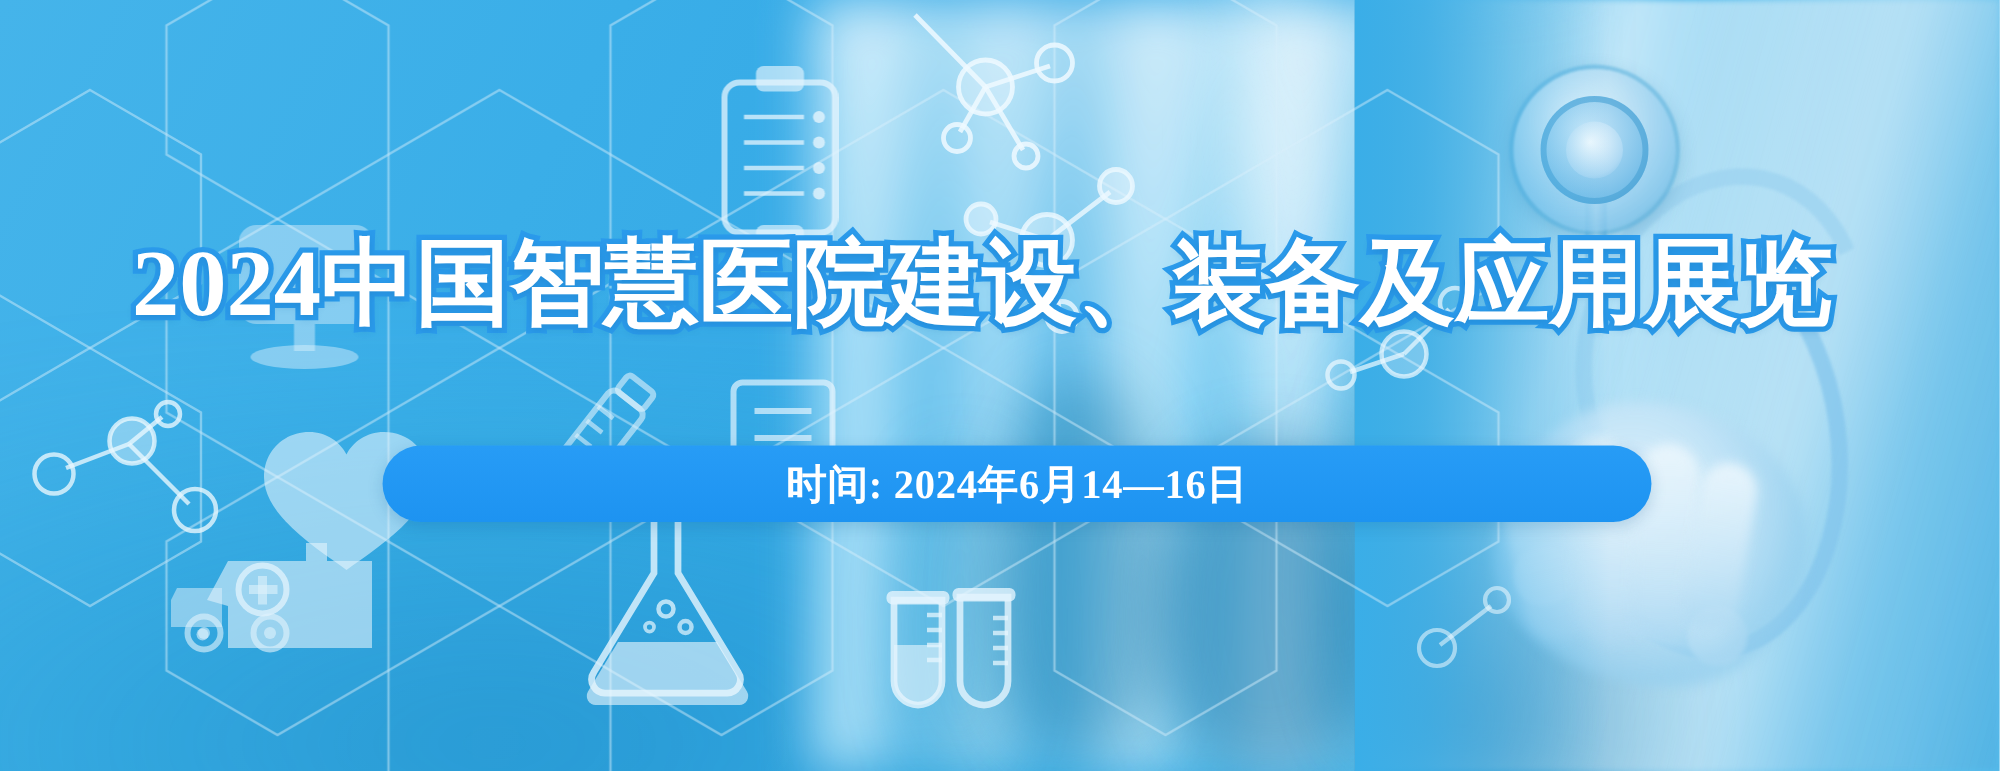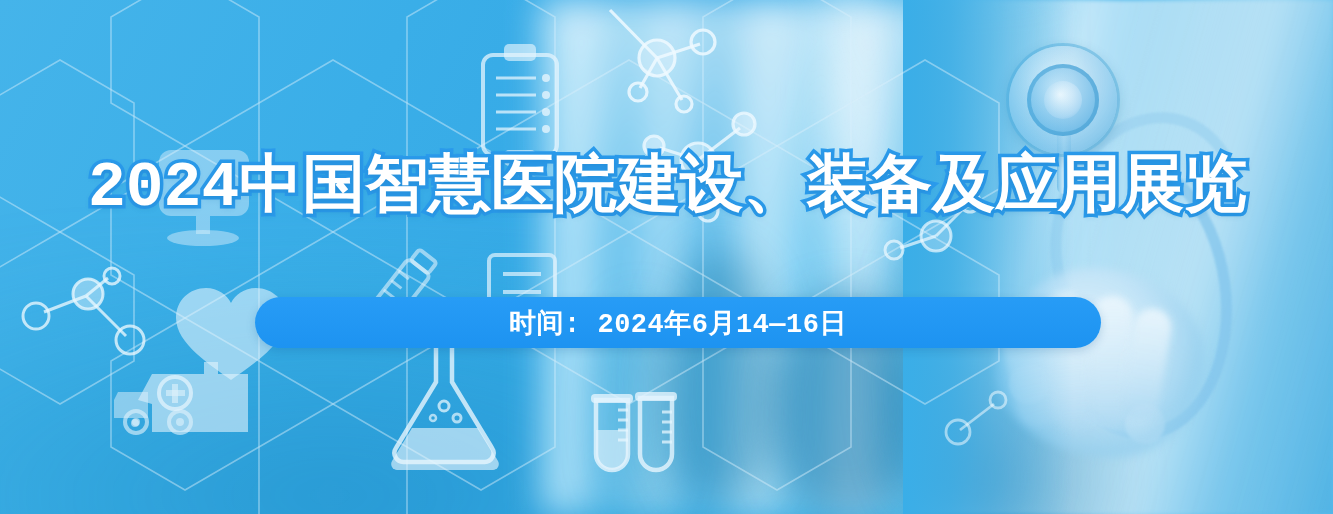--- a/index.html
+++ b/index.html
@@ -8,21 +8,21 @@
     padding: 0;
     background: #ffffff;
   }
   * { box-sizing: border-box; }
 
   .banner {
     position: relative;
     width: 1333px;
     height: 514px;
     overflow: hidden;
-    font-family: Liberation Mono, monospace;
+    font-family: Liberation Serif, serif;
     background: #3aaee8;
   }
 
   
   .bg-base {
     position: absolute;
     inset: 0;
     background:
       linear-gradient(118deg,
         #45b4ea 0%,

